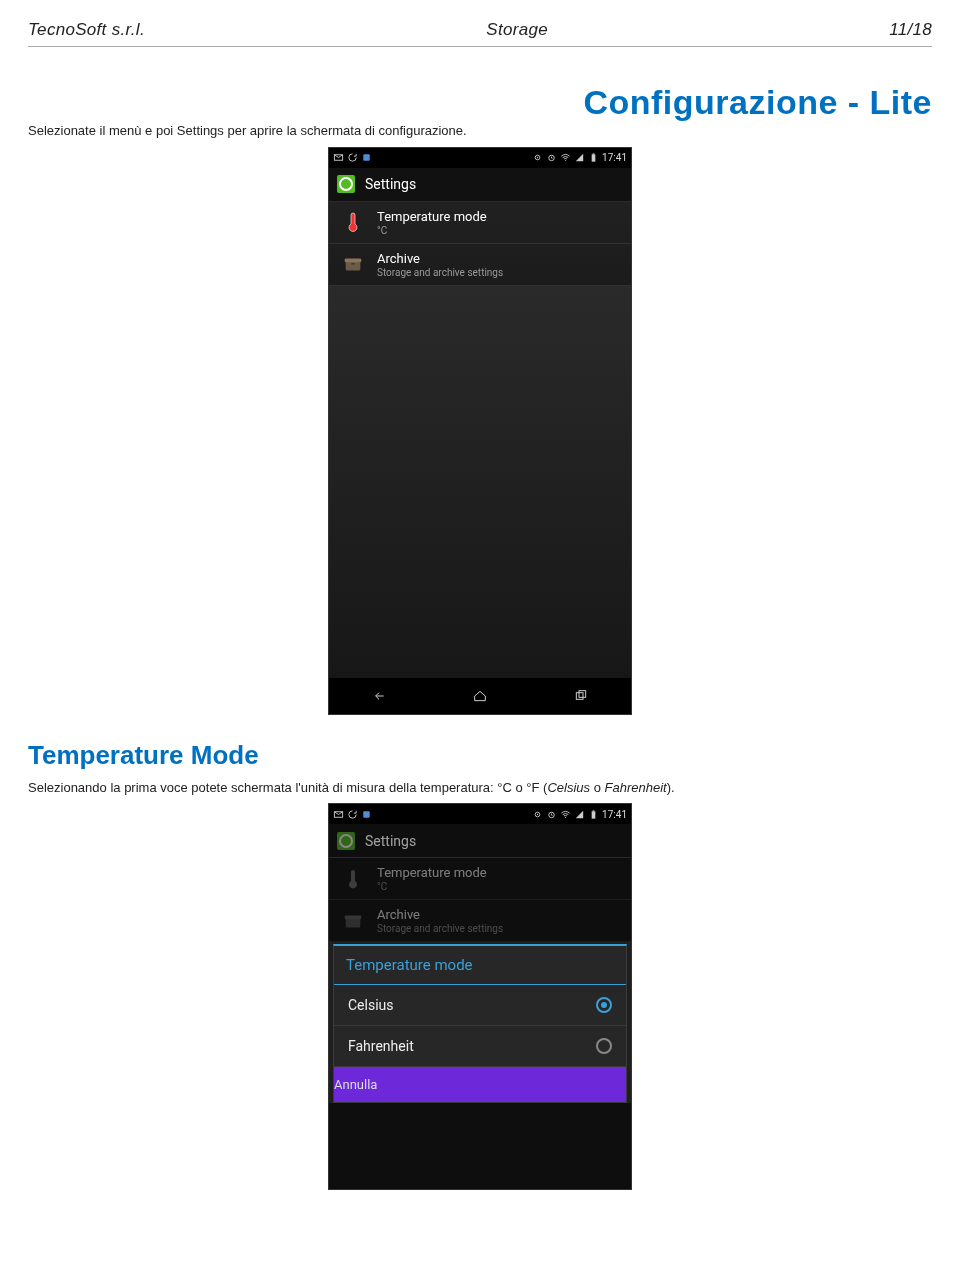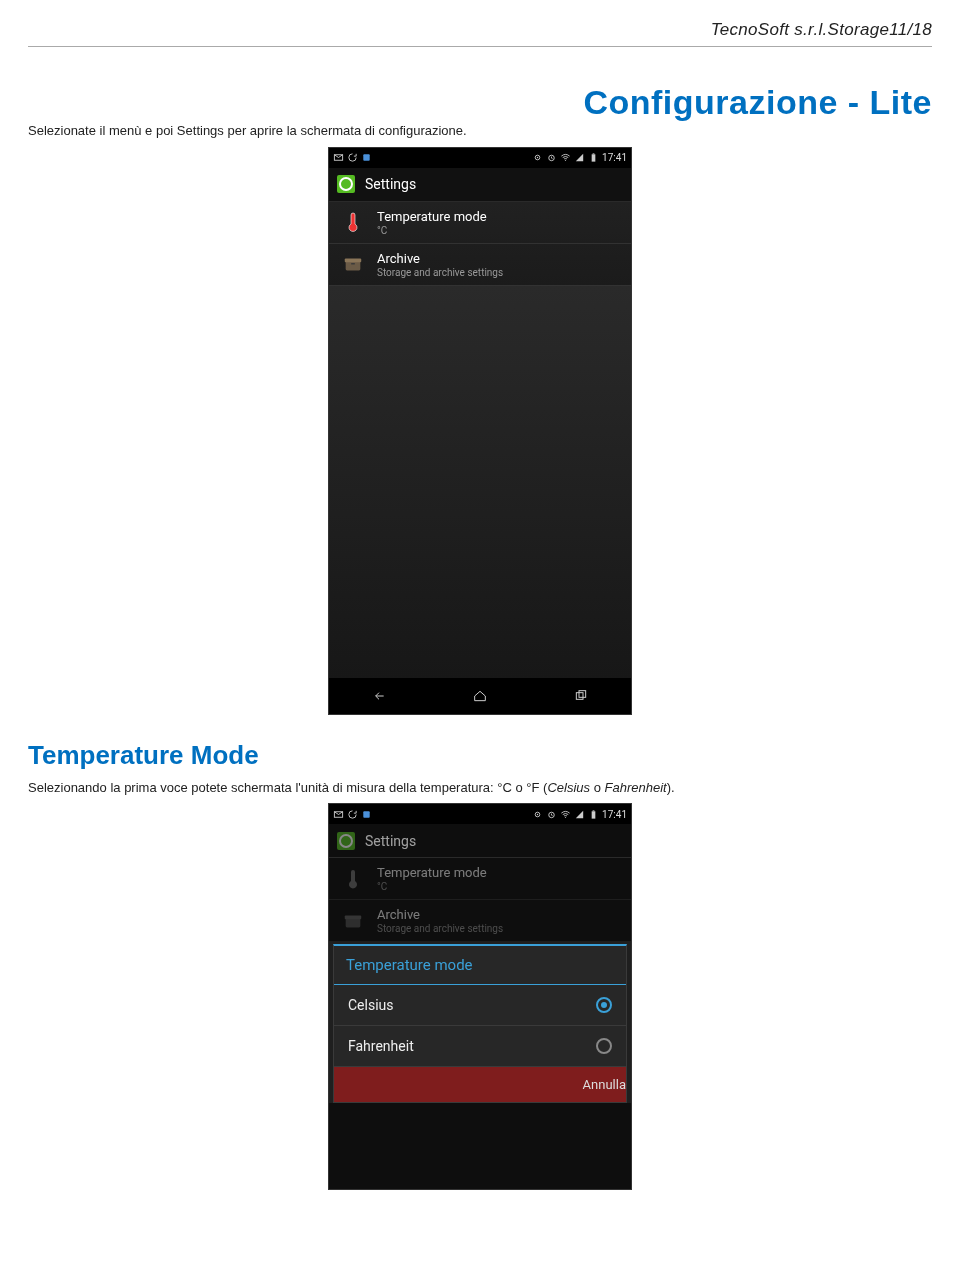--- a/index.html
+++ b/index.html
@@ -7,21 +7,21 @@
     width: 960px;
     height: 1272px;
     background: #fff;
     font-family: "Trebuchet MS", "Segoe UI", Arial, sans-serif;
     color: #222;
     padding: 20px 28px;
     position: relative;
   }
   .hdr {
     display: flex;
-    justify-content: flex-end;
+    justify-content: space-between;
     font-size: 17px;
     font-style: italic;
     color: #222;
     padding-bottom: 6px;
     border-bottom: 1px solid #aaa;
     letter-spacing: 0.3px;
   }
   .hdr span { font-style: italic; }
   h1.page-title {
     color: #0070C0;
@@ -136,25 +136,25 @@
     width: 16px; height: 16px;
     border: 2px solid #888; border-radius: 50%;
     display: inline-block; position: relative;
   }
   .radio.on { border-color: #3aa0d8; }
   .radio.on::after {
     content:""; position:absolute; inset:3px;
     background:#3aa0d8; border-radius:50%;
   }
   .dlg-btn {
-    text-align: right;
+    text-align: left;
     padding: 10px 0;
     font-size: 13px;
     color: #ddd;
-    background: #7f1d1d;
+    background: #6d28d9;
   }
 </style>
 </head>
 <body>
 
 <div class="hdr">
   <span>TecnoSoft s.r.l.</span>
   <span>Storage</span>
   <span>11/18</span>
 </div>

